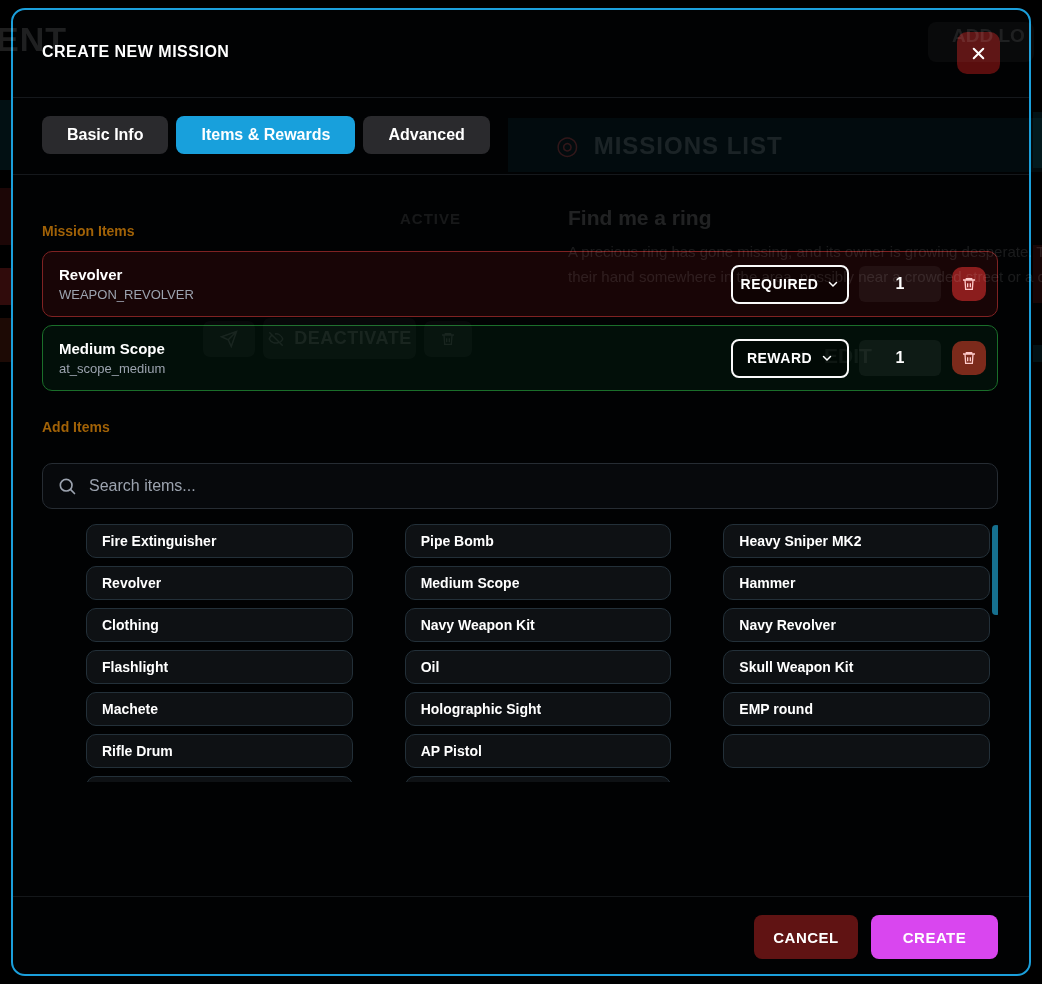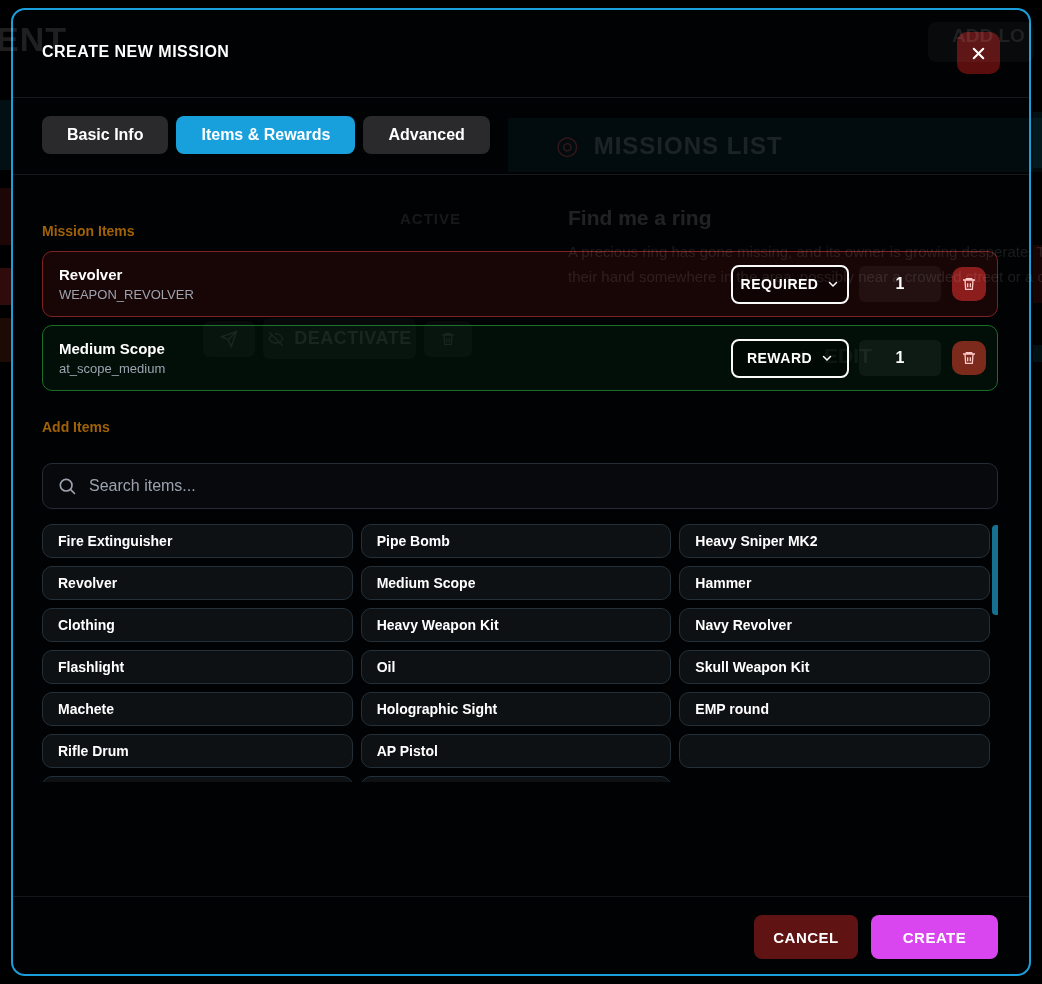--- a/index.html
+++ b/index.html
@@ -99,21 +99,21 @@
     flex:1; background:transparent; border:none; outline:none; color:#e5e7eb;
     font-size:16px; font-family:"Liberation Sans",sans-serif;
   }
   .search-input::placeholder { color:#9ca3af; }
 
   .grid-wrap { position:relative; height:258px; overflow:hidden; margin-top:15px; }
   .items-grid { display:grid; grid-template-columns:repeat(3,1fr); gap:8px; width:948px; }
   .item-btn {
     height:34px; background:#0e1114; border:1px solid #233039; border-radius:10px;
     color:#fff; font-size:14px; font-weight:700; text-align:left; padding:0 15px;
-    cursor:pointer; font-family:"Liberation Sans",sans-serif; white-space:nowrap; overflow:hidden;
+    cursor:pointer; font-family:"Liberation Sans",sans-serif; white-space:nowrap; overflow:hidden;margin-left:44px;
   }
   .scroll-thumb {
     position:absolute; left:950px; top:1px; width:8px; height:90px;
     background:#16708f; border-radius:4px; cursor:pointer;
   }
 
   .m-footer-divider { position:absolute; left:0; right:0; bottom:77px; border-top:1px solid #14171a; }
   .m-footer { position:absolute; right:31px; bottom:15px; display:flex; gap:13px; }
   .btn {
     height:44px; border:none; border-radius:8px; cursor:pointer; color:#fff;
@@ -266,21 +266,21 @@
 
     <div class="grid-wrap">
       <div class="items-grid">
         <button class="item-btn">Fire Extinguisher</button>
         <button class="item-btn">Pipe Bomb</button>
         <button class="item-btn">Heavy Sniper MK2</button>
         <button class="item-btn">Revolver</button>
         <button class="item-btn">Medium Scope</button>
         <button class="item-btn">Hammer</button>
         <button class="item-btn">Clothing</button>
-        <button class="item-btn">Heavy Weapon Kit</button>
+        <button class="item-btn">Navy Weapon Kit</button>
         <button class="item-btn">Navy Revolver</button>
         <button class="item-btn">Flashlight</button>
         <button class="item-btn">Oil</button>
         <button class="item-btn">Skull Weapon Kit</button>
         <button class="item-btn">Machete</button>
         <button class="item-btn">Holographic Sight</button>
         <button class="item-btn">EMP round</button>
         <button class="item-btn">Rifle Drum</button>
         <button class="item-btn">AP Pistol</button>
         <button class="item-btn"></button>

